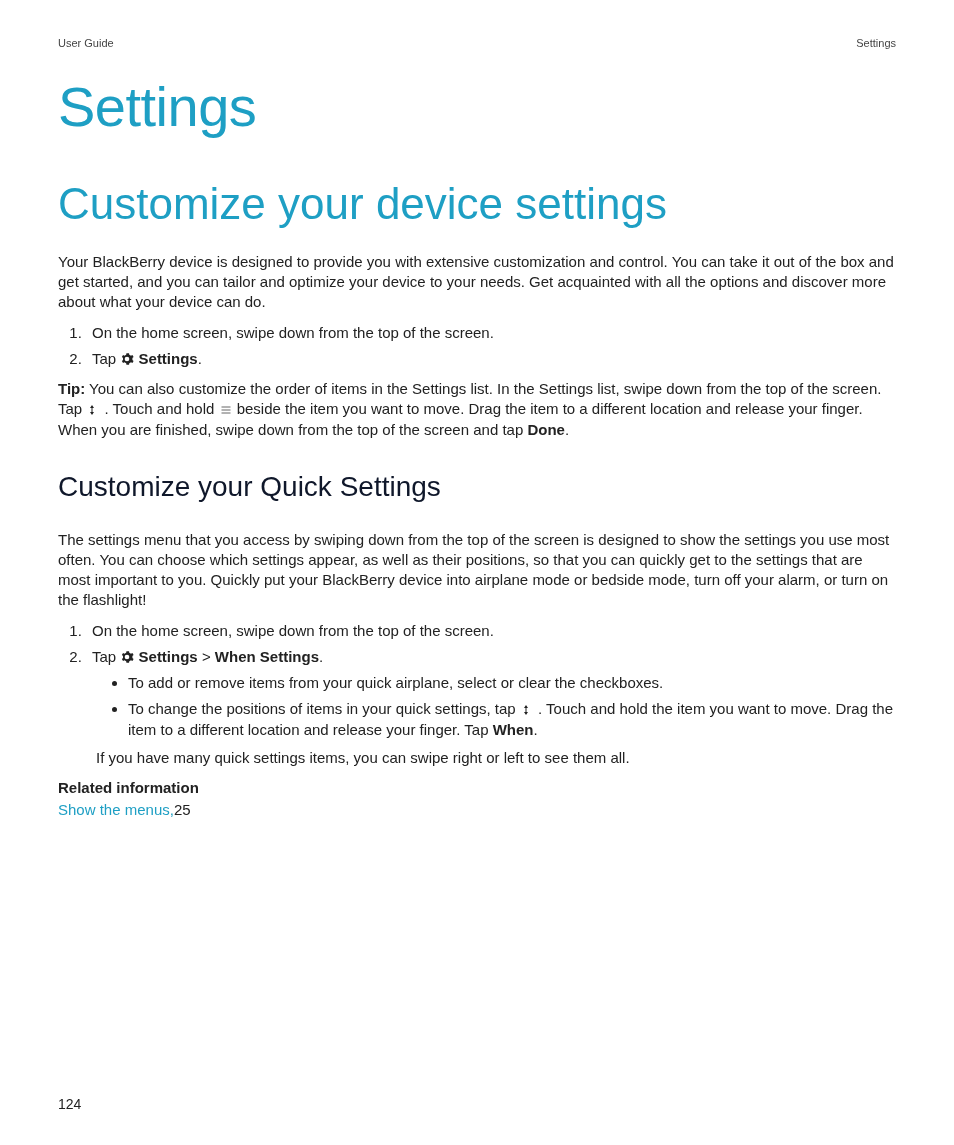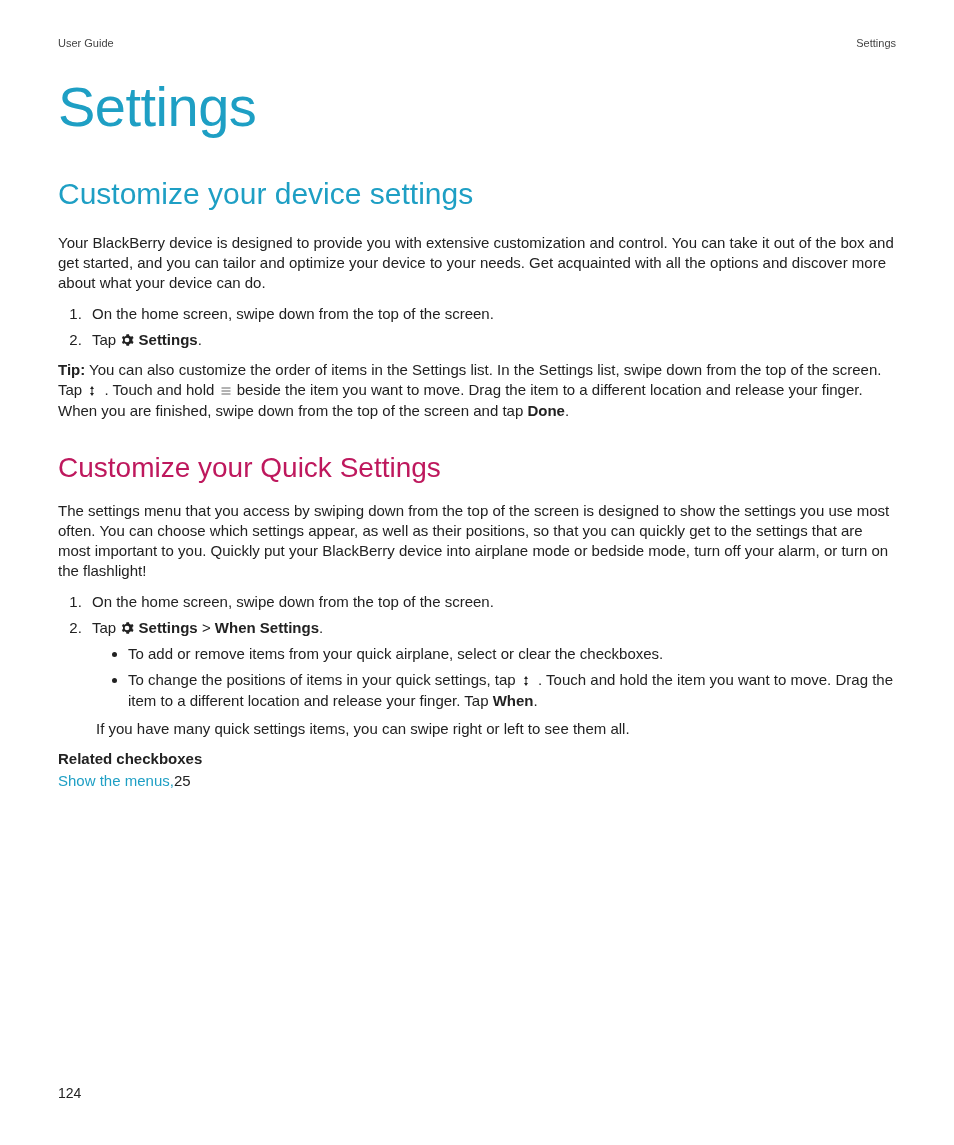--- a/index.html
+++ b/index.html
@@ -32,30 +32,30 @@
     margin-bottom: 18px;
   }
   h1.title {
     font-size: 56px;
     font-weight: 300;
     color: #1e9fc4;
     margin: 10px 0 30px 0;
     letter-spacing: -0.5px;
   }
   h2.section {
-    font-size: 30px;
+    font-size: 44px;
     font-weight: 300;
     color: #1e9fc4;
     margin: 30px 0 18px 0;
   }
   h3.subsection {
     font-size: 28px;
     font-weight: 300;
-    color: #be185d;
-    margin: 28px 0 14px 0;
+    color: #0f172a;
+    margin: 28px 0 24px 0;
   }
   p { margin: 0 0 10px 0; }
   ol.steps {
     margin: 6px 2px 10px 0;
     padding-left: 28px;
   }
   ol.steps > li {
     margin-bottom: 6px;
     padding-left: 6px;
   }
@@ -65,21 +65,21 @@
     padding-left: 36px;
   }
   ul.bullets > li {
     margin-bottom: 6px;
   }
   .bold { font-weight: 700; }
   .tip-label { font-weight: 700; }
   .link { color: #1e9fc4; }
   .footer-page {
     position: absolute;
-    bottom: 42px;
+    bottom: 31px;
     left: 58px;
     font-size: 14px;
   }
   .icon {
     display: inline-block;
     vertical-align: -2px;
     width: 14px;
     height: 14px;
   }
   .inline-block { display: inline; }
@@ -155,19 +155,19 @@
                 <rect x="11" y="7" width="2" height="10" fill="#222"></rect>
               </svg>
           </span><span> . Touch and hold the item you want to move. Drag the item to a different location and release your finger. Tap </span><span class="bold">When</span><span>.</span>
         </li>
       </ul>
       <p class="after-list" style="margin-left:4px;">If you have many quick settings items, you can swipe right or left to see them all.</p>
     </li>
   </ol>
 
 
-  <p class="bold" style="margin-bottom:2px;">Related checkboxes</p>
+  <p class="bold" style="margin-bottom:2px;">Related information</p>
   <p>
     <span class="link">Show the menus,</span><span>25</span>
   </p>
 
   <div class="footer-page">124</div>
 </div>
 
 </body></html>

